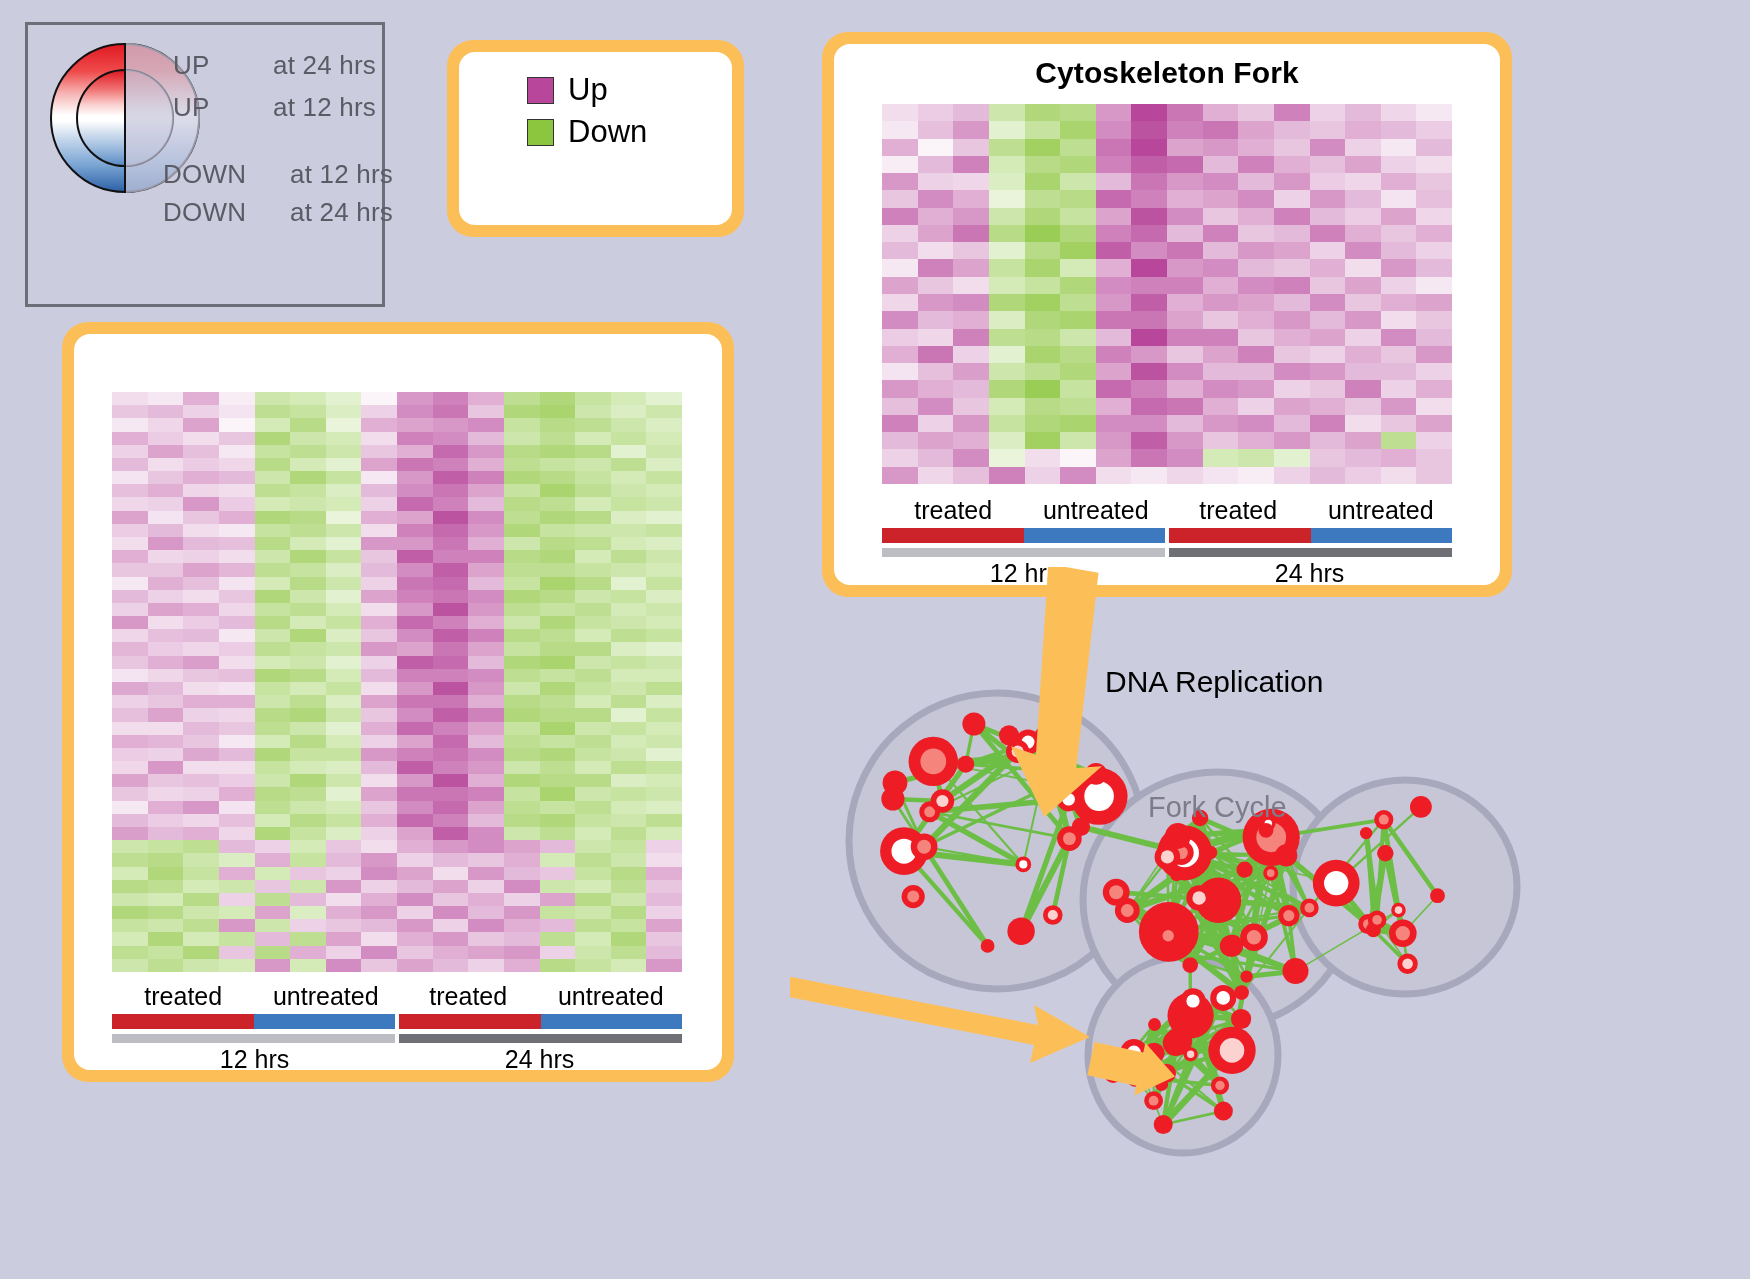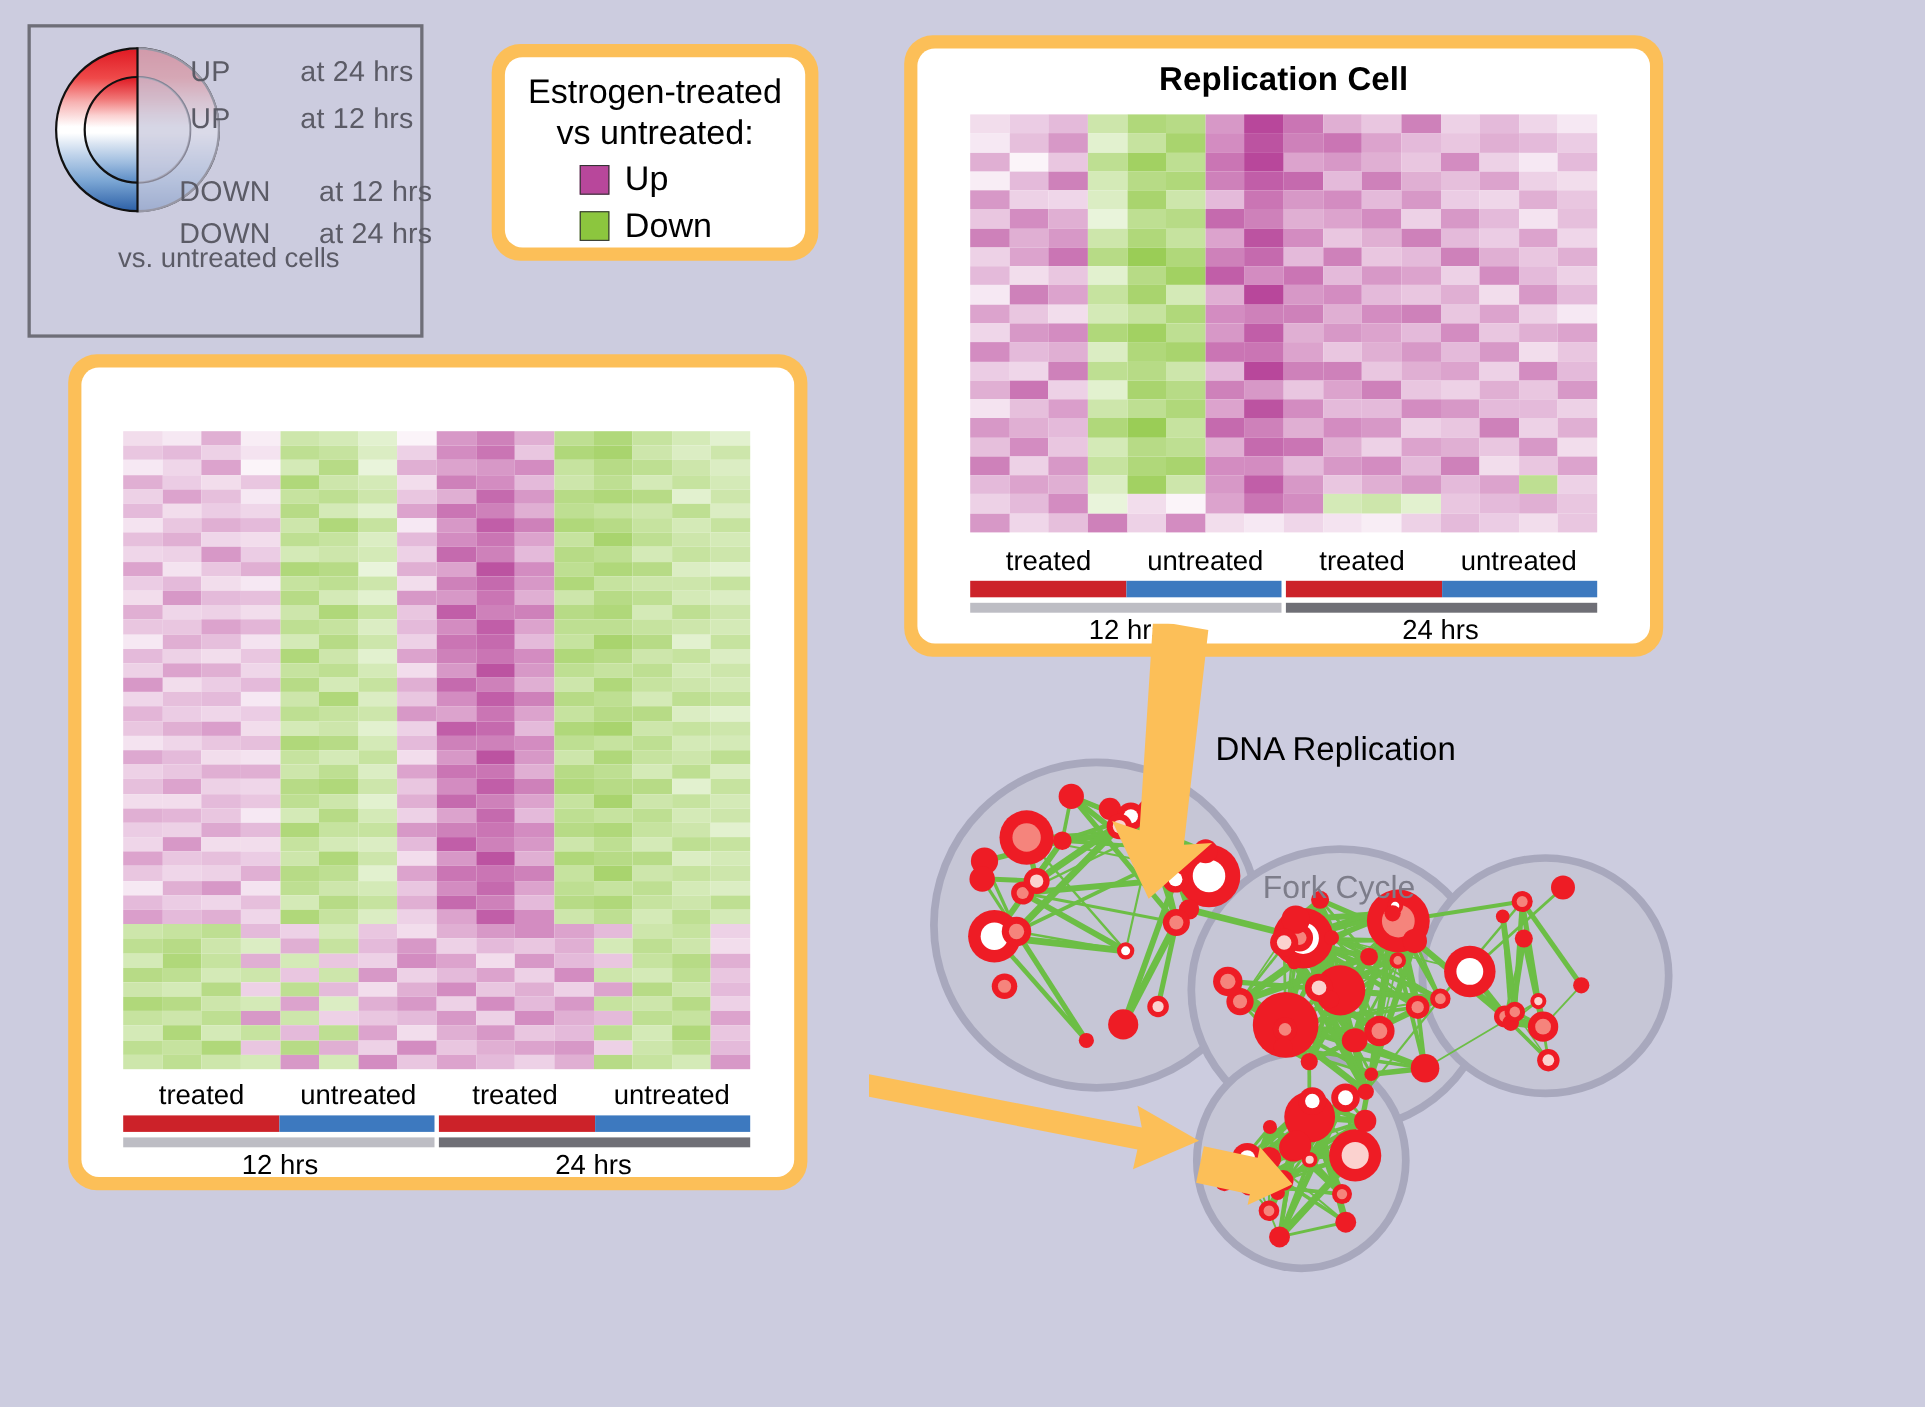--- a/index.html
+++ b/index.html
@@ -110,44 +110,39 @@
   </div>
   <span class="ring-label" style="left:145px;top:25px;">UP</span>
   <span class="ring-label" style="left:245px;top:25px;">at 24 hrs</span>
   <span class="ring-label" style="left:145px;top:67px;">UP</span>
   <span class="ring-label" style="left:245px;top:67px;">at 12 hrs</span>
   <span class="ring-label" style="left:135px;top:134px;">DOWN</span>
   <span class="ring-label" style="left:262px;top:134px;">at 12 hrs</span>
   <span class="ring-label" style="left:135px;top:172px;">DOWN</span>
   <span class="ring-label" style="left:262px;top:172px;">at 24 hrs</span>
   <div class="caption">
-    <div>vs. untreated cells</div>
   </div>
 </div>
 
 <div class="abs opanel" id="est-legend">
   <div class="inner">
-    <div class="t">
-      <div>Estrogen-treated</div>
-      <div>vs untreated:</div>
-    </div>
     <div class="sw-row">
       <span class="sw" id="sw-up" style="background: rgb(184, 71, 155);"></span>
       <span class="sw-lbl">Up</span>
     </div>
     <div class="sw-row">
       <span class="sw" id="sw-down" style="background: rgb(140, 198, 62);"></span>
       <span class="sw-lbl">Down</span>
     </div>
   </div>
 </div>
 
 <div class="abs opanel" id="rep-panel">
   <div class="inner">
-    <div class="panel-title">Replication Cell</div>
+    <div class="panel-title">Cytoskeleton Fork</div>
     <div class="hm" id="hm-rep" style="left: 48px; top: 60px; width: 570px; height: 380px; grid-template-columns: repeat(16, 1fr); grid-template-rows: repeat(22, 1fr);">
         <div style="background: rgb(242, 221, 236);"></div>
         <div style="background: rgb(235, 204, 228);"></div>
         <div style="background: rgb(228, 186, 218);"></div>
         <div style="background: rgb(205, 230, 171);"></div>
         <div style="background: rgb(176, 216, 122);"></div>
         <div style="background: rgb(183, 219, 134);"></div>
         <div style="background: rgb(215, 152, 199);"></div>
         <div style="background: rgb(184, 71, 155);"></div>
         <div style="background: rgb(202, 117, 180);"></div>

